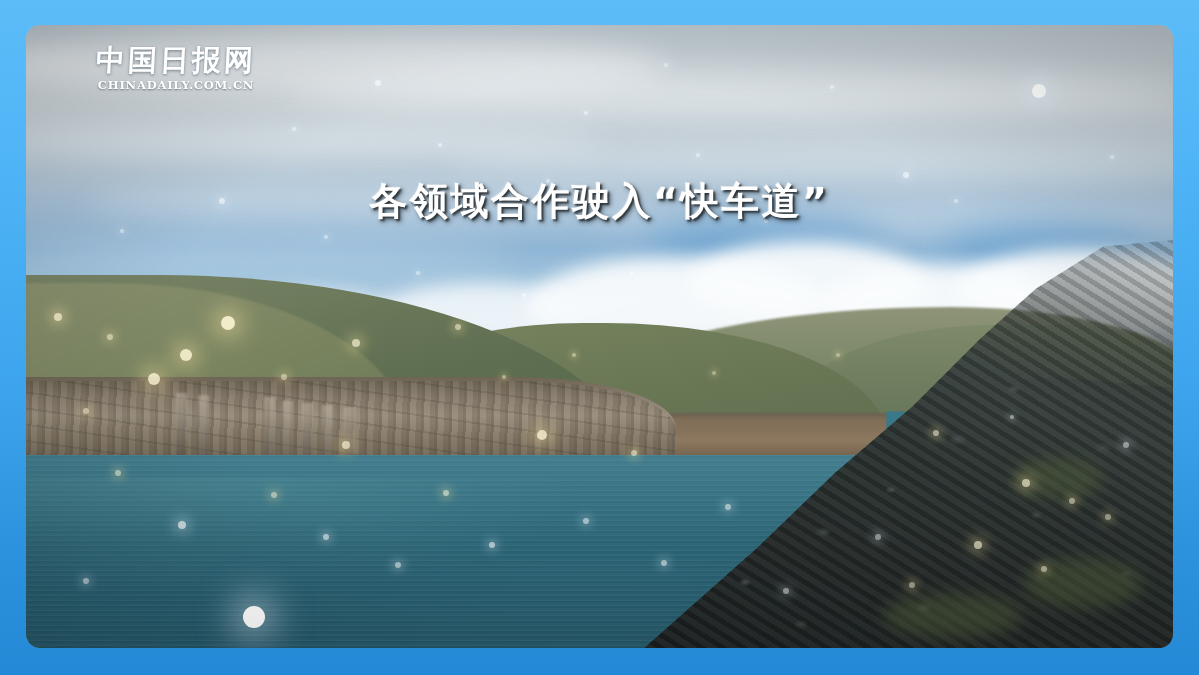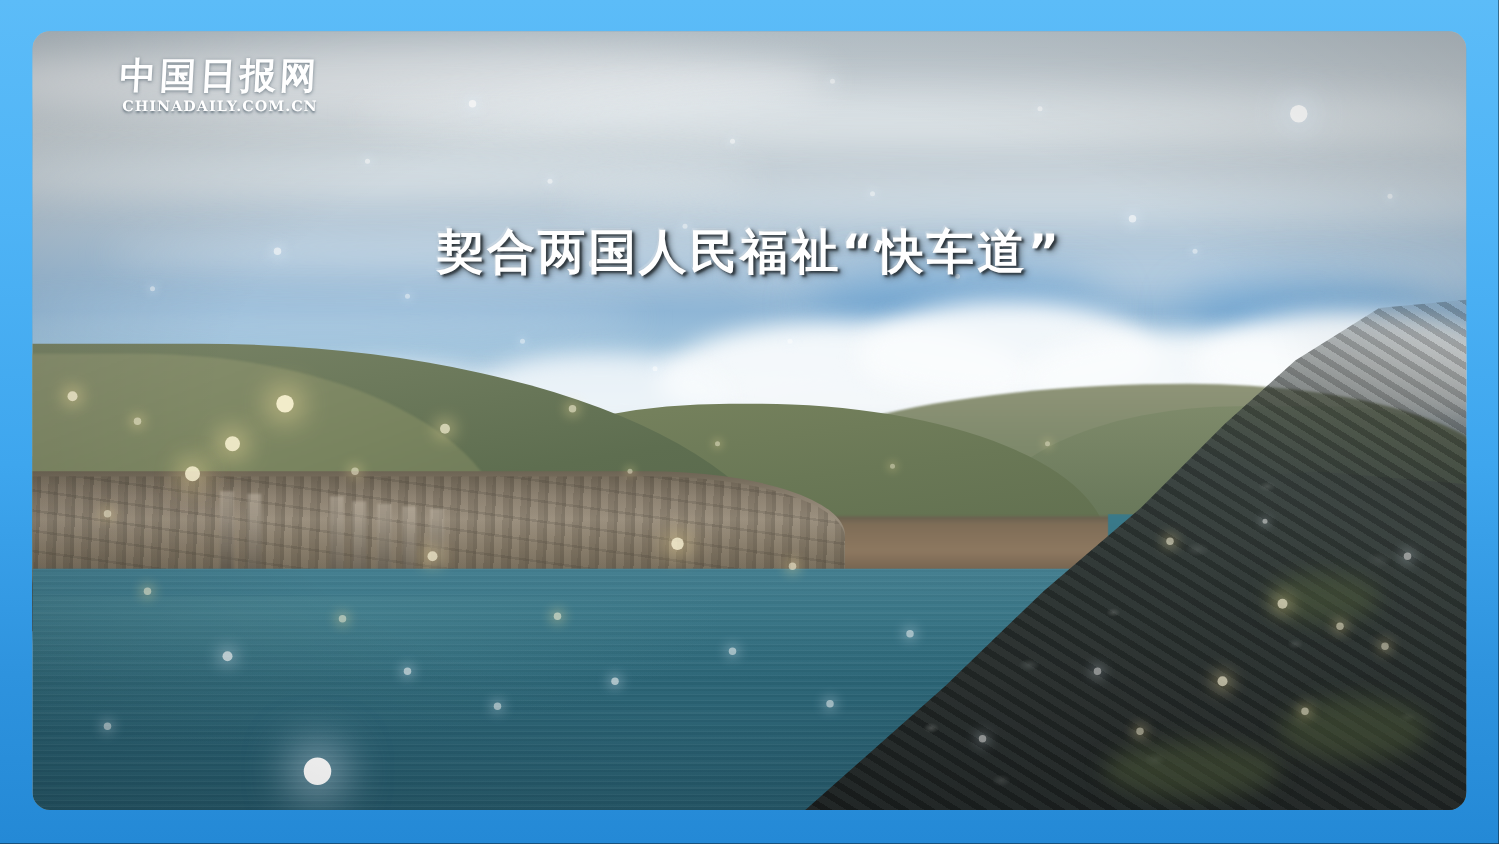--- a/index.html
+++ b/index.html
@@ -504,17 +504,17 @@
       </div>
 
     <div class="vignette"></div>
 
     <div id="logo">
       <div id="logo-cn">中国日报网</div>
       <div id="logo-en">CHINADAILY.COM.CN</div>
     </div>
 
     <div id="captions">
-      <div class="caption-line">契合两国人民福祉“快车道”</div>
+      <div class="caption-line">各领域合作驶入“快车道”</div>
     </div>
 
   </div>
 </div>
 
 </body></html>

